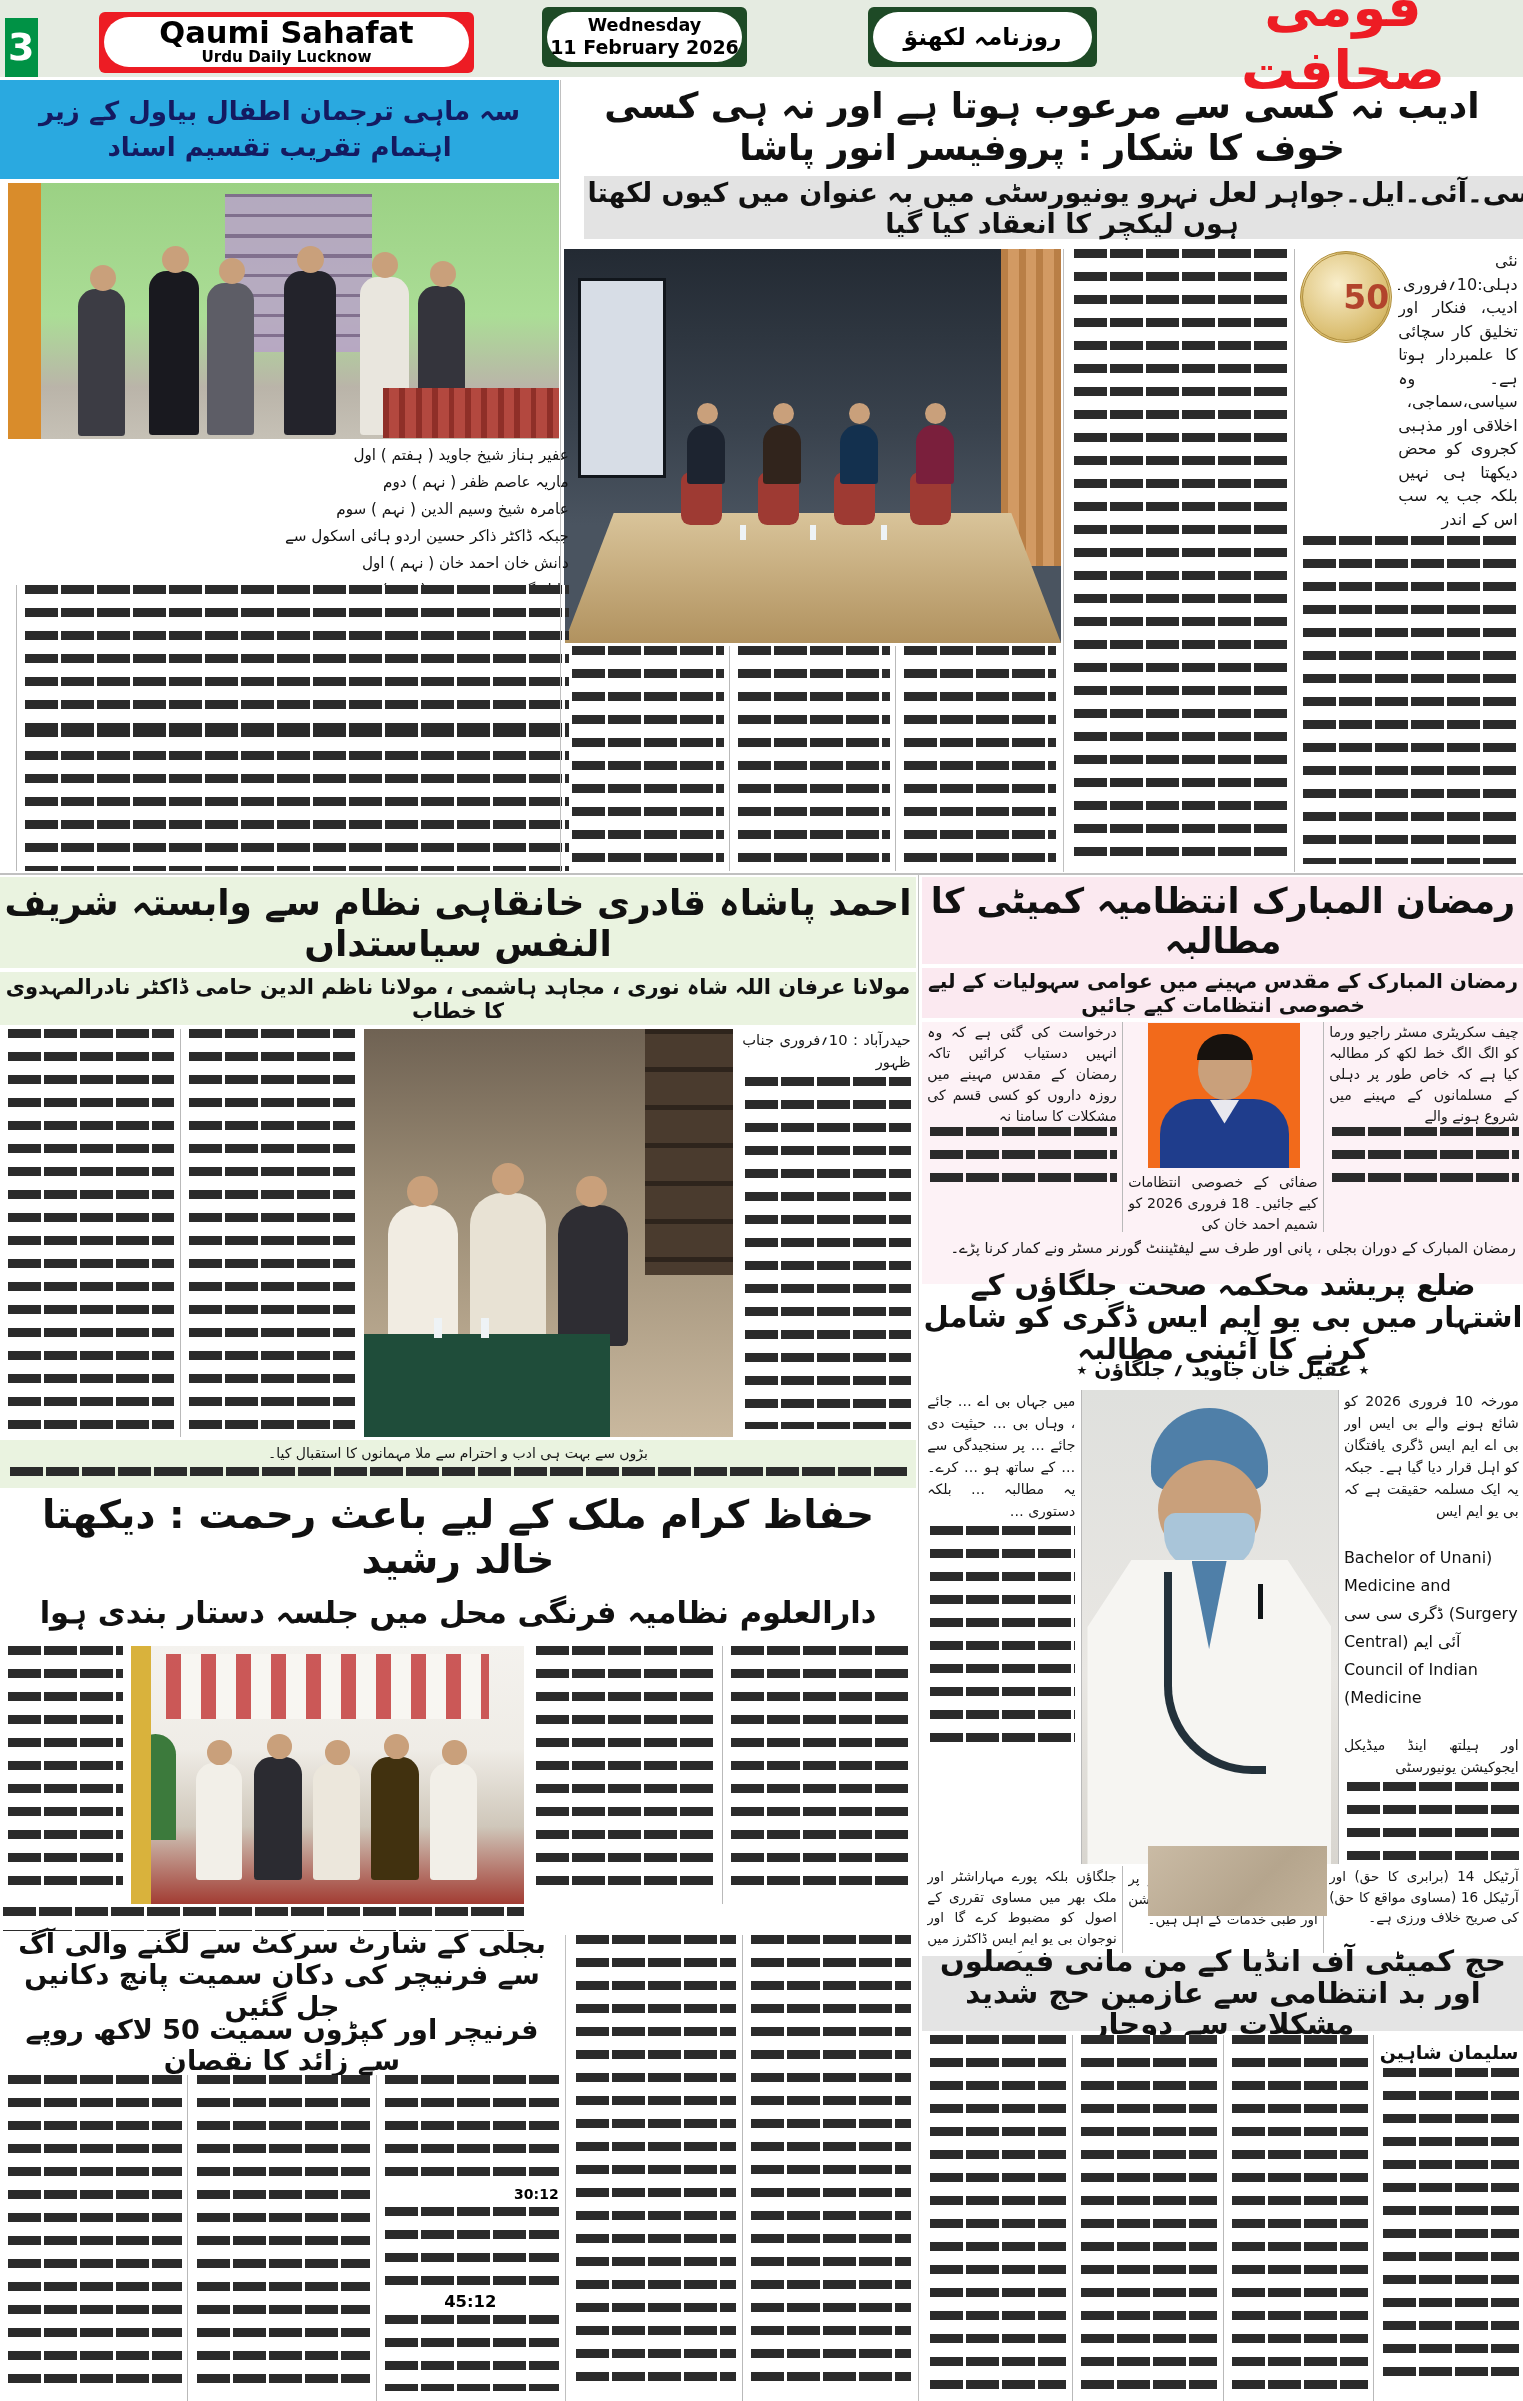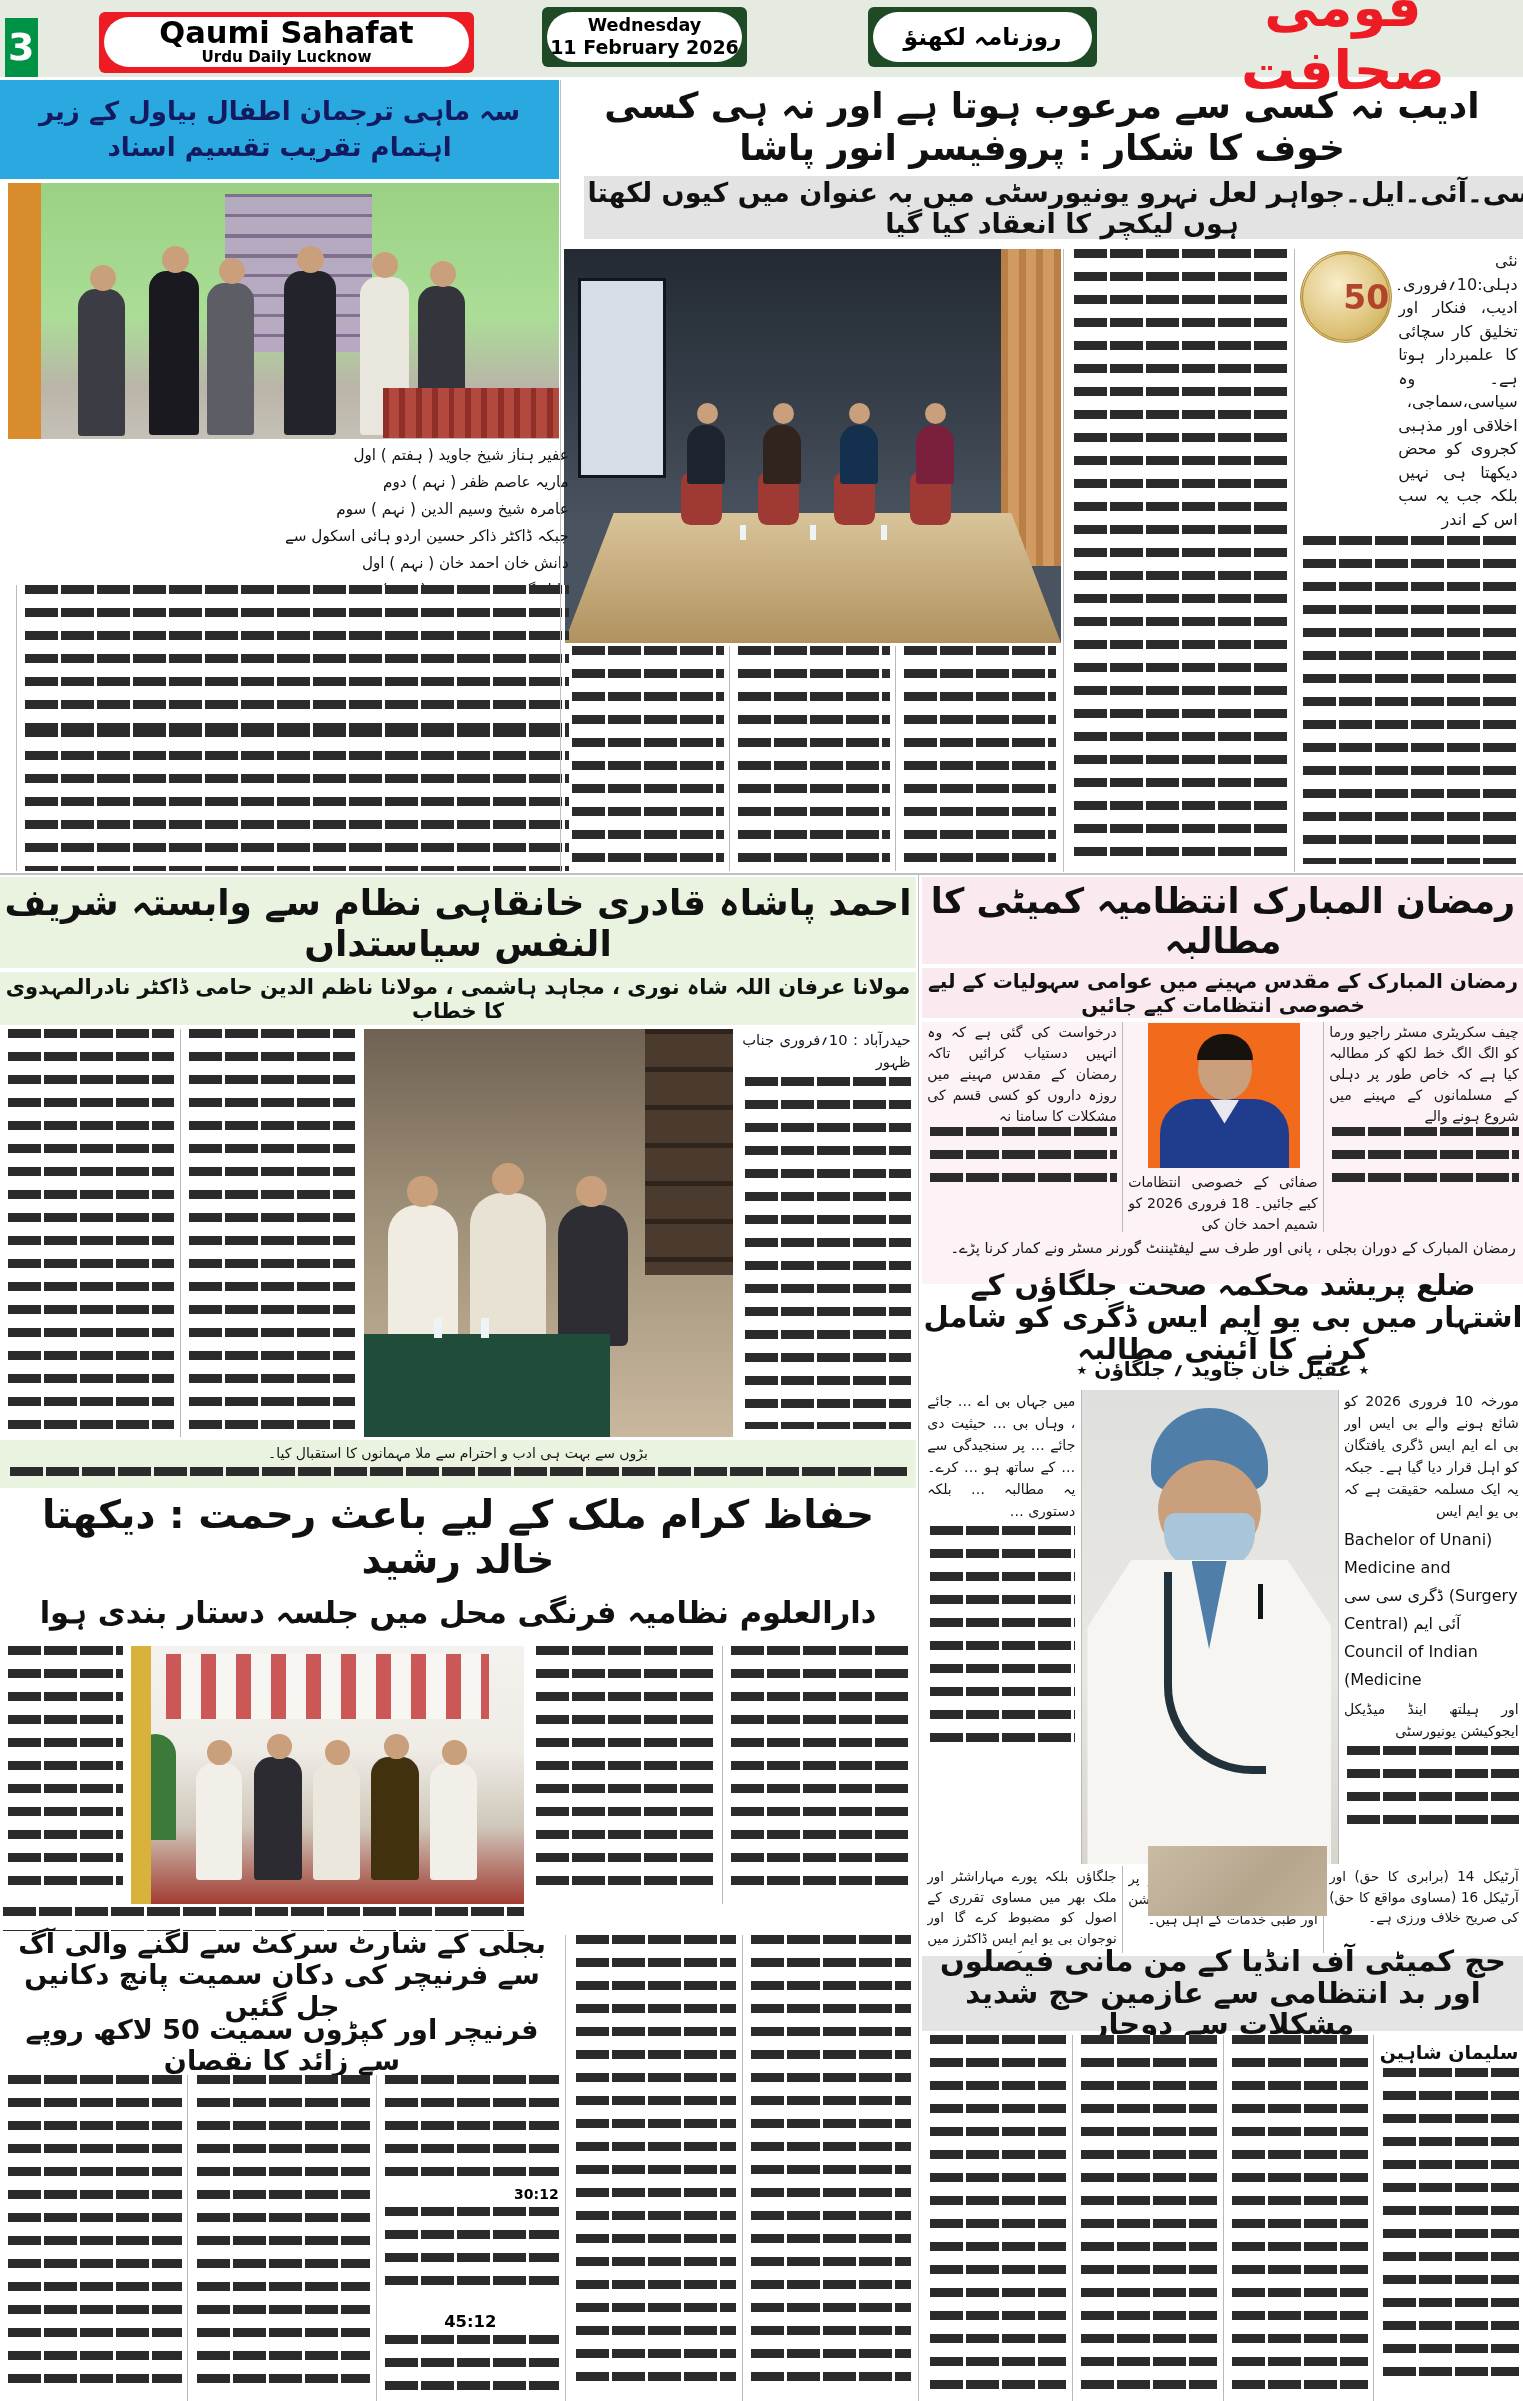--- a/index.html
+++ b/index.html
@@ -244,21 +244,21 @@
       <div class="abs" style="left:5.9px;top:170px;width:244px;height:304px;background:#f6f5f2;
                   clip-path:polygon(18% 0,82% 0,100% 22%,100% 100%,0 100%,0 22%);"></div>
       <div class="abs" style="left:110px;top:171px;width:35px;height:88px;background:#4f7fa8;clip-path:polygon(0 0,100% 0,50% 100%);"></div>
       <div class="abs" style="left:82px;top:182px;width:94px;height:194px;border:8.2px solid #23313b;border-top:none;border-right:none;
                   border-radius:0 0 0 88px;"></div>
       <div class="abs" style="left:176px;top:194px;width:5.9px;height:35px;background:#101417;"></div>
     </div>
 
     <div class="col">
       <div class="bt" style="font-size:14px;line-height:22px;">مورخہ 10 فروری 2026 کو شائع ہونے والے بی ایس اور بی اے ایم ایس ڈگری یافتگان کو اہل قرار دیا گیا ہے۔ جبکہ یہ ایک مسلمہ حقیقت ہے کہ بی یو ایم ایس</div>
-      <div class="u" style="font-size:16px;line-height:28px;text-align:left;direction:rtl;margin:4px 0;color:#111;">(Bachelor of Unani Medicine and Surgery) ڈگری سی سی آئی ایم (Central Council of Indian Medicine)</div>
+      <div class="u" style="font-size:16px;line-height:28px;text-align:left;direction:rtl;margin:22px 0;color:#111;">(Bachelor of Unani Medicine and Surgery) ڈگری سی سی آئی ایم (Central Council of Indian Medicine)</div>
       <div class="bt" style="font-size:14px;line-height:22px;">اور ہیلتھ اینڈ میڈیکل ایجوکیشن یونیورسٹی</div>
       <div class="lines" style="height:88px;margin-top:3.5px;"></div>
     </div>
   </div>
 
   <div class="abs cols" style="left:922px;top:1866px;width:602px;height:87px;">
     <div class="col">
       <div class="bt" style="font-size:13.5px;line-height:20.5px;">جلگاؤں بلکہ پورے مہاراشٹر اور ملک بھر میں مساوی تقرری کے اصول کو مضبوط کرے گا اور نوجوان بی یو ایم ایس ڈاکٹرز میں اعتماد بحال کرے گا۔</div>
     </div>
     <div class="col" style="padding-top:2.3px;">
@@ -334,21 +334,21 @@
     <div class="col">
         <div class="lines" style="height:320px;"></div>
       </div>
     <div class="col">
         <div class="lines" style="height:320px;"></div>
       </div>
     <div class="col">
       <div class="lines" style="height:106px;"></div>
       <div class="u" style="font-size:14px;font-weight:bold;text-align:right;line-height:26px;">30:12</div>
       <div class="lines" style="height:82px;"></div>
-      <div class="u" style="font-size:16.4px;font-weight:bold;text-align:center;line-height:26px;margin-top:20px;">45:12</div>
+      <div class="u" style="font-size:16.4px;font-weight:bold;text-align:center;line-height:26px;">45:12</div>
       <div class="lines" style="height:76px;"></div>
     </div>
   </div>
 
   <div class="abs cols" style="left:568px;top:1935px;width:348px;height:466px;">
     <div class="col">
         <div class="lines" style="height:459px;"></div>
       </div>
     <div class="col">
         <div class="lines" style="height:459px;"></div>

